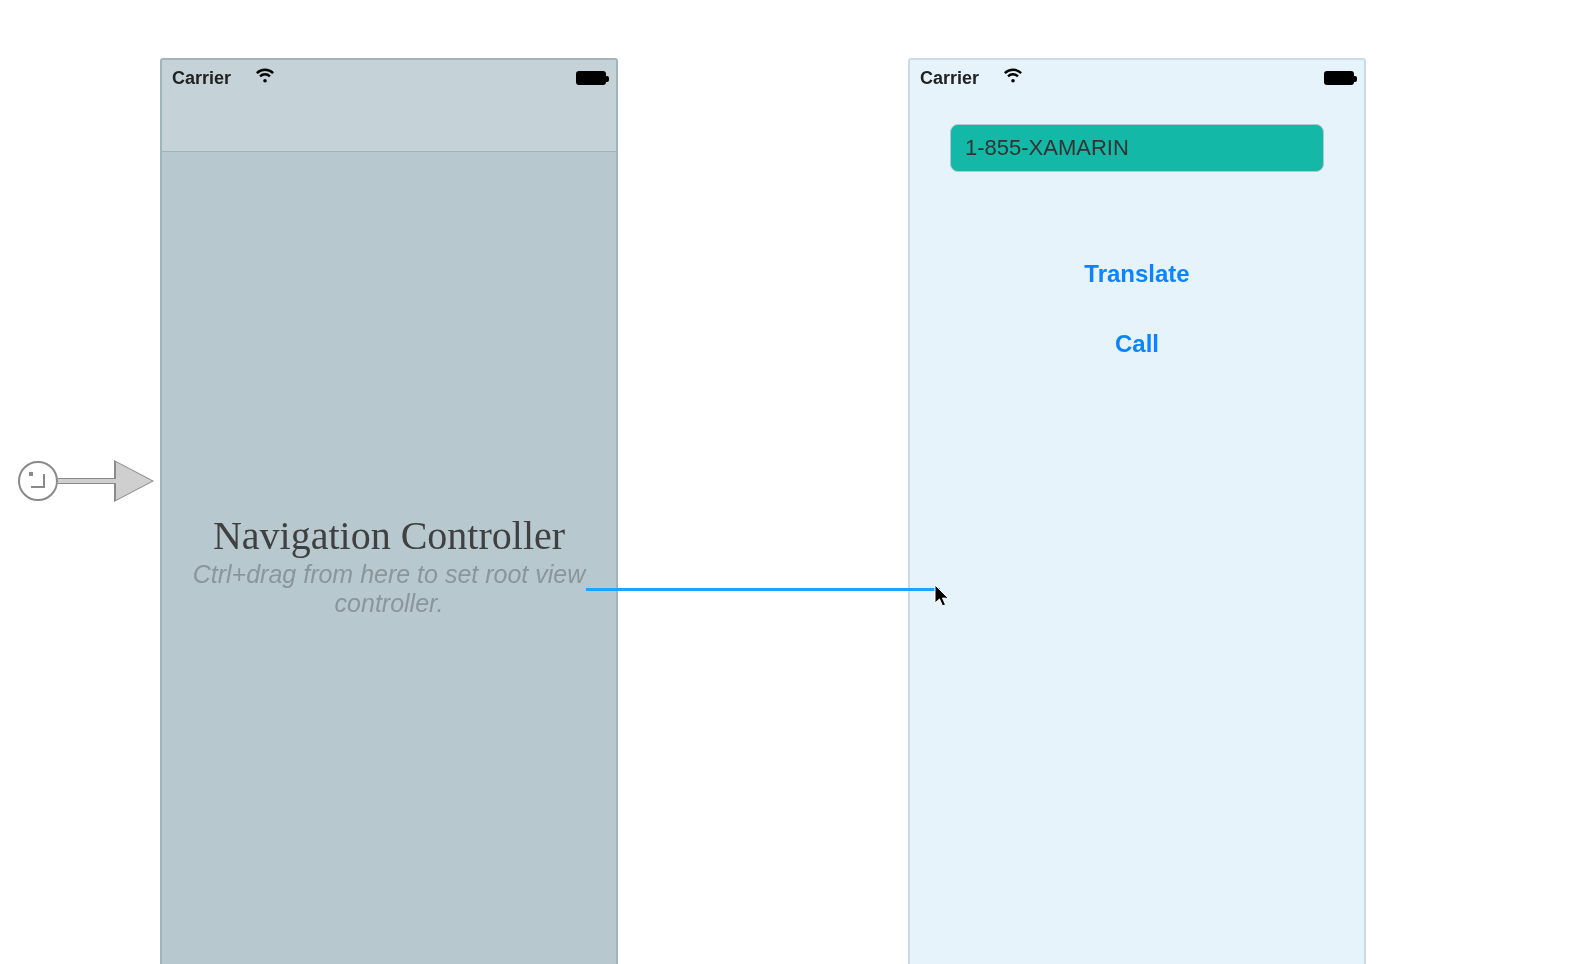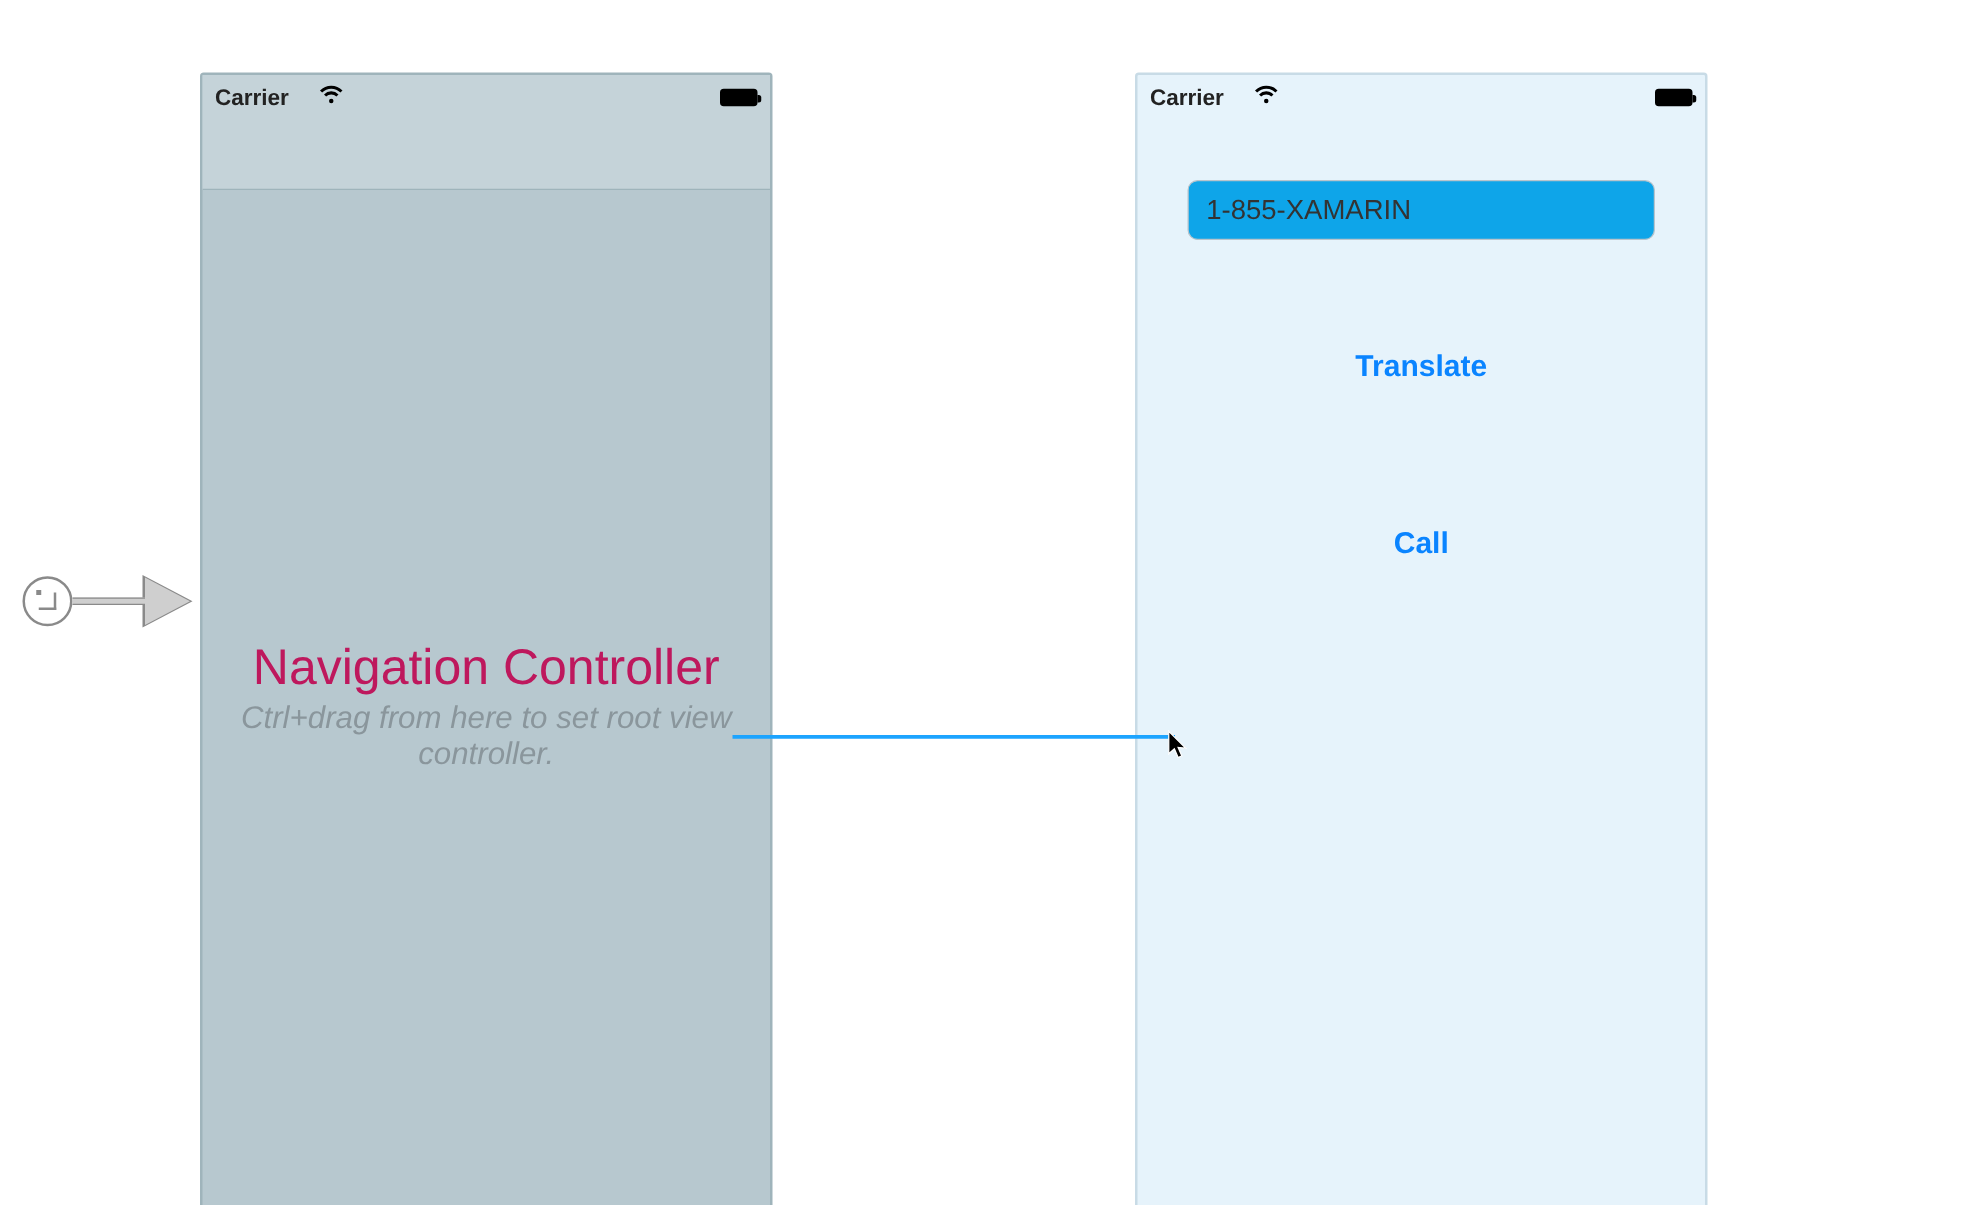--- a/index.html
+++ b/index.html
@@ -130,58 +130,59 @@
     background:#c5d3d9;
   }
   .phone.nav .navbody{
     position:relative; height:calc(100% - 92px);
   }
   .nav-title {
     position:absolute; left:0; right:0; top:360px;
     text-align:center;
     font-size: 40px;
     font-weight: 400;
-    color: #be185d;
+    color: #404040;
+    font-family: Liberation Serif, serif;
   }
   .nav-sub {
     position:absolute; left:0; right:0; top:408px;
     text-align:center;
     font-size: 25px;
     font-style: italic;
     color: #8a969c;
   }
 
   
   .detail-body { padding: 0 40px; }
   .prompt-label{
     margin-top: 100px;
     font-size: 26px;
     color:#2a2a2a;
   }
   .text-field{
-    margin-top: 48px;
+    margin-top: 28px;
     width: 100%;
     height: 48px;
     border:1px solid #b8c4cc;
     border-radius:8px;
-    background:#0ea5e9;
+    background:#14b8a6;
     font-size:22px;
     color:#333;
     padding:0 14px;
     display:flex; align-items:center;
   }
   .ios-button{
     margin-top: 88px;
     text-align:center;
     font-size:24px;
     font-weight:700;
     color:#0a84ff;
     cursor:pointer;
   }
-  .ios-button.call{ margin-top: 113px; text-align: center; }
+  .ios-button.call{ margin-top: 42px; text-align: center; }
 
   
   .segue-line{
     position:absolute;
     left:586px; top:588px;
     width:354px; height:3px;
     background:#1ca4ff;
   }
   .cursor{
     position:absolute;

